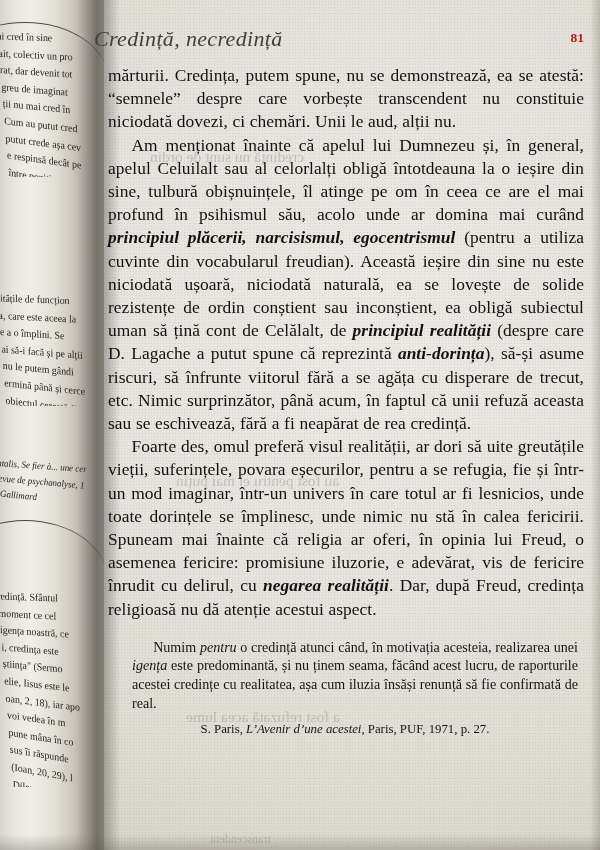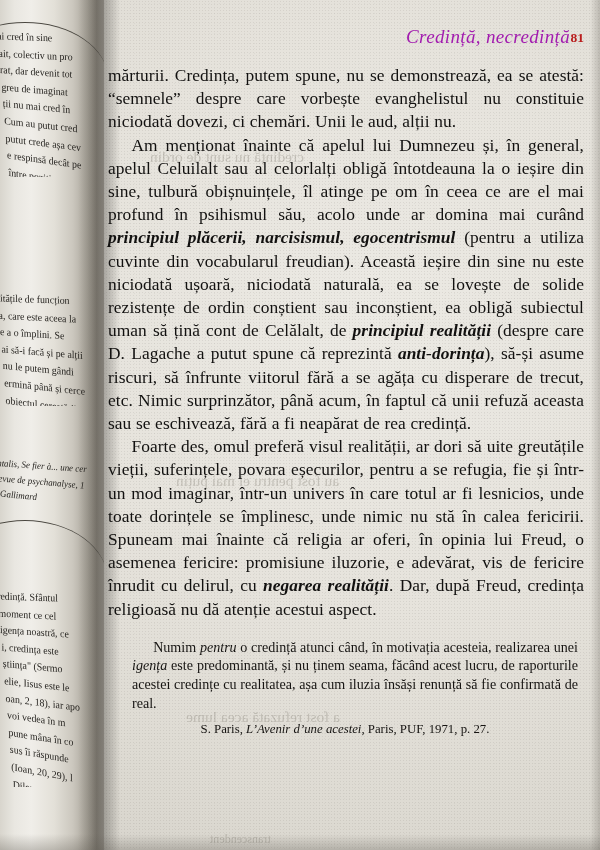--- a/index.html
+++ b/index.html
@@ -117,25 +117,25 @@
 
   .running-head {
     position: absolute;
     left: 0; top: 26px;
     width: 476px;
     height: 22px;
   }
   .running-head .rh-title {
     position: absolute;
     left: 0; right: 0;
-    text-align: right;
+    text-align: left;
     font-style: italic;
-    font-size: 19px;
+    font-size: 22px;
     letter-spacing: .35px;
-    color: #a21caf;
+    color: #404040;
     transform: translateX(-14px);
   }
   .running-head .rh-folio {
     position: absolute;
     right: 0; top: 4px;
     font-size: 13.5px;
     font-weight: 700;
     color: #b91c1c;
   }
 
@@ -285,21 +285,21 @@
   <div class="fold-shadow"></div>
 
   <div class="content">
 
     <div class="running-head">
       <div class="rh-title">Credință, necredință</div>
       <div class="rh-folio">81</div>
     </div>
 
     <div class="body">
-      <p class="para">mărturii. Credința, putem spune, nu se demonstrează, ea se atestă: “semnele” despre care vorbește evanghelistul nu constituie niciodată dovezi, ci chemări. Unii le aud, alții nu.</p>
+      <p class="para">mărturii. Credința, putem spune, nu se demonstrează, ea se atestă: “semnele” despre care vorbește transcendent nu constituie niciodată dovezi, ci chemări. Unii le aud, alții nu.</p>
       <p class="para indent">Am menționat înainte că apelul lui Dumnezeu și, în general, apelul Celuilalt sau al celorlalți obligă întotdeauna la o ieșire din sine, tulbură obișnuințele, îl atinge pe om în ceea ce are el mai profund în psihismul său, acolo unde ar domina mai curând <i>principiul plăcerii, narcisismul, egocentrismul</i> (pentru a utiliza cuvinte din vocabularul freudian). Această ieșire din sine nu este niciodată ușoară, niciodată naturală, ea se lovește de solide rezistențe de ordin conștient sau inconștient, ea obligă subiectul uman să țină cont de Celălalt, de <i>principiul realității</i> (despre care D. Lagache a putut spune că reprezintă <i>anti-dorința</i>), să-și asume riscuri, să înfrunte viitorul fără a se agăța cu disperare de trecut, etc. Nimic surprinzător, până acum, în faptul că unii refuză aceasta sau se eschivează, fără a fi neapărat de rea credință.</p>
 
 
       <p class="para indent">Foarte des, omul preferă visul realității, ar dori să uite greutățile vieții, suferințele, povara eșecurilor, pentru a se refugia, fie și într-un mod imaginar, într-un univers în care totul ar fi lesnicios, unde toate dorințele se împlinesc, unde nimic nu stă în calea fericirii. Spuneam mai înainte că religia ar oferi, în opinia lui Freud, o asemenea fericire: promisiune iluzorie, e adevărat, vis de fericire înrudit cu delirul, cu <i>negarea realității</i>. Dar, după Freud, credința religioasă nu dă atenție acestui aspect.</p>
 
       <blockquote class="quote">
         <span class="q-first">Numim <i>pentru</i> o credință atunci când, în motivația acesteia, realizarea unei <i>igența</i> este predominantă, și nu ținem seama, făcând acest lucru, de raporturile acestei credințe cu realitatea, așa cum iluzia însăși renunță să fie confirmată de real.</span>
       </blockquote>
 
       <div class="source"><span>S. Paris, </span><i>L’Avenir d’une acestei</i><span>, Paris, PUF, 1971, p. 27.</span></div>

